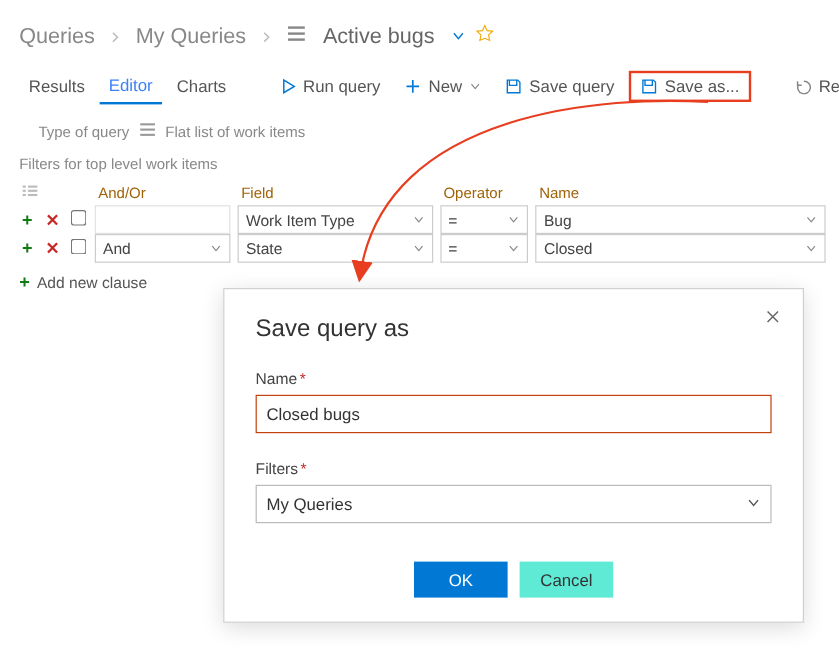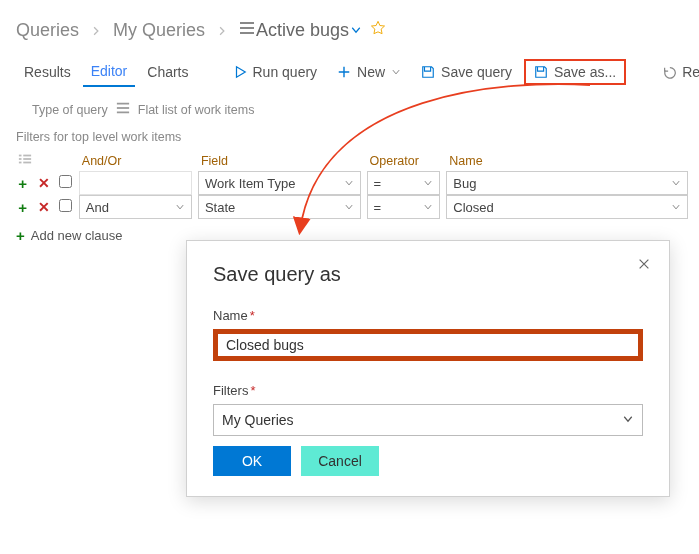--- a/index.html
+++ b/index.html
@@ -16,21 +16,21 @@
   
   .breadcrumb {
     display: flex;
     align-items: center;
     gap: 8px;
     padding: 20px 16px 14px;
     font-size: 18px;
     color: #888;
   }
   .breadcrumb .sep { color: #bbb; margin: 0 4px; }
-  .breadcrumb .active { color: #666; display: flex; align-items: center; gap: 1px; }
+  .breadcrumb .active { color: #666; display: flex; align-items: center; gap: 14px; }
   .bc-link { cursor: pointer; }
   .star-icon svg { width: 16px; height: 16px; }
   .bc-chev svg { width: 12px; height: 12px; }
   .grid-icon svg { width: 16px; height: 16px; }
   
   .toolbar {
     display: flex;
     align-items: center;
     padding: 0 16px;
     height: 34px;
@@ -156,38 +156,38 @@
     display: block;
     font-size: 13px;
     color: #444;
     margin-top: 22px;
     margin-bottom: 6px;
   }
   .req { color: #c62828; margin-left: 2px; }
   .dialog input[type=text] {
     width: 100%;
     height: 32px;
-    border: 5px solid #c2410c;
+    border: 1px solid #c2410c;
     padding: 0 8px;
     font-size: 14px;
     color: #333;
     font-family: inherit;
   }
   .folder-sel {
     width: 100%;
     height: 32px;
     border: 1px solid #bbb;
     display: flex; justify-content: space-between; align-items: center;
     padding: 0 8px;
     font-size: 14px;
     cursor: pointer;
   }
   .dlg-actions {
-    display: flex; justify-content: flex-start; gap: 10px;
-    margin-top: 10px;
+    display: flex; justify-content: center; gap: 10px;
+    margin-top: 32px;
   }
   .btn {
     min-width: 78px; height: 30px;
     border: none; font-size: 14px;
     cursor: pointer;
     font-family: inherit;
   }
   .btn.primary { background: #0078d4; color: #fff; }
   .btn.secondary { background: #5eead4; color: #333; }
   .th-indent { width: 64px; }

